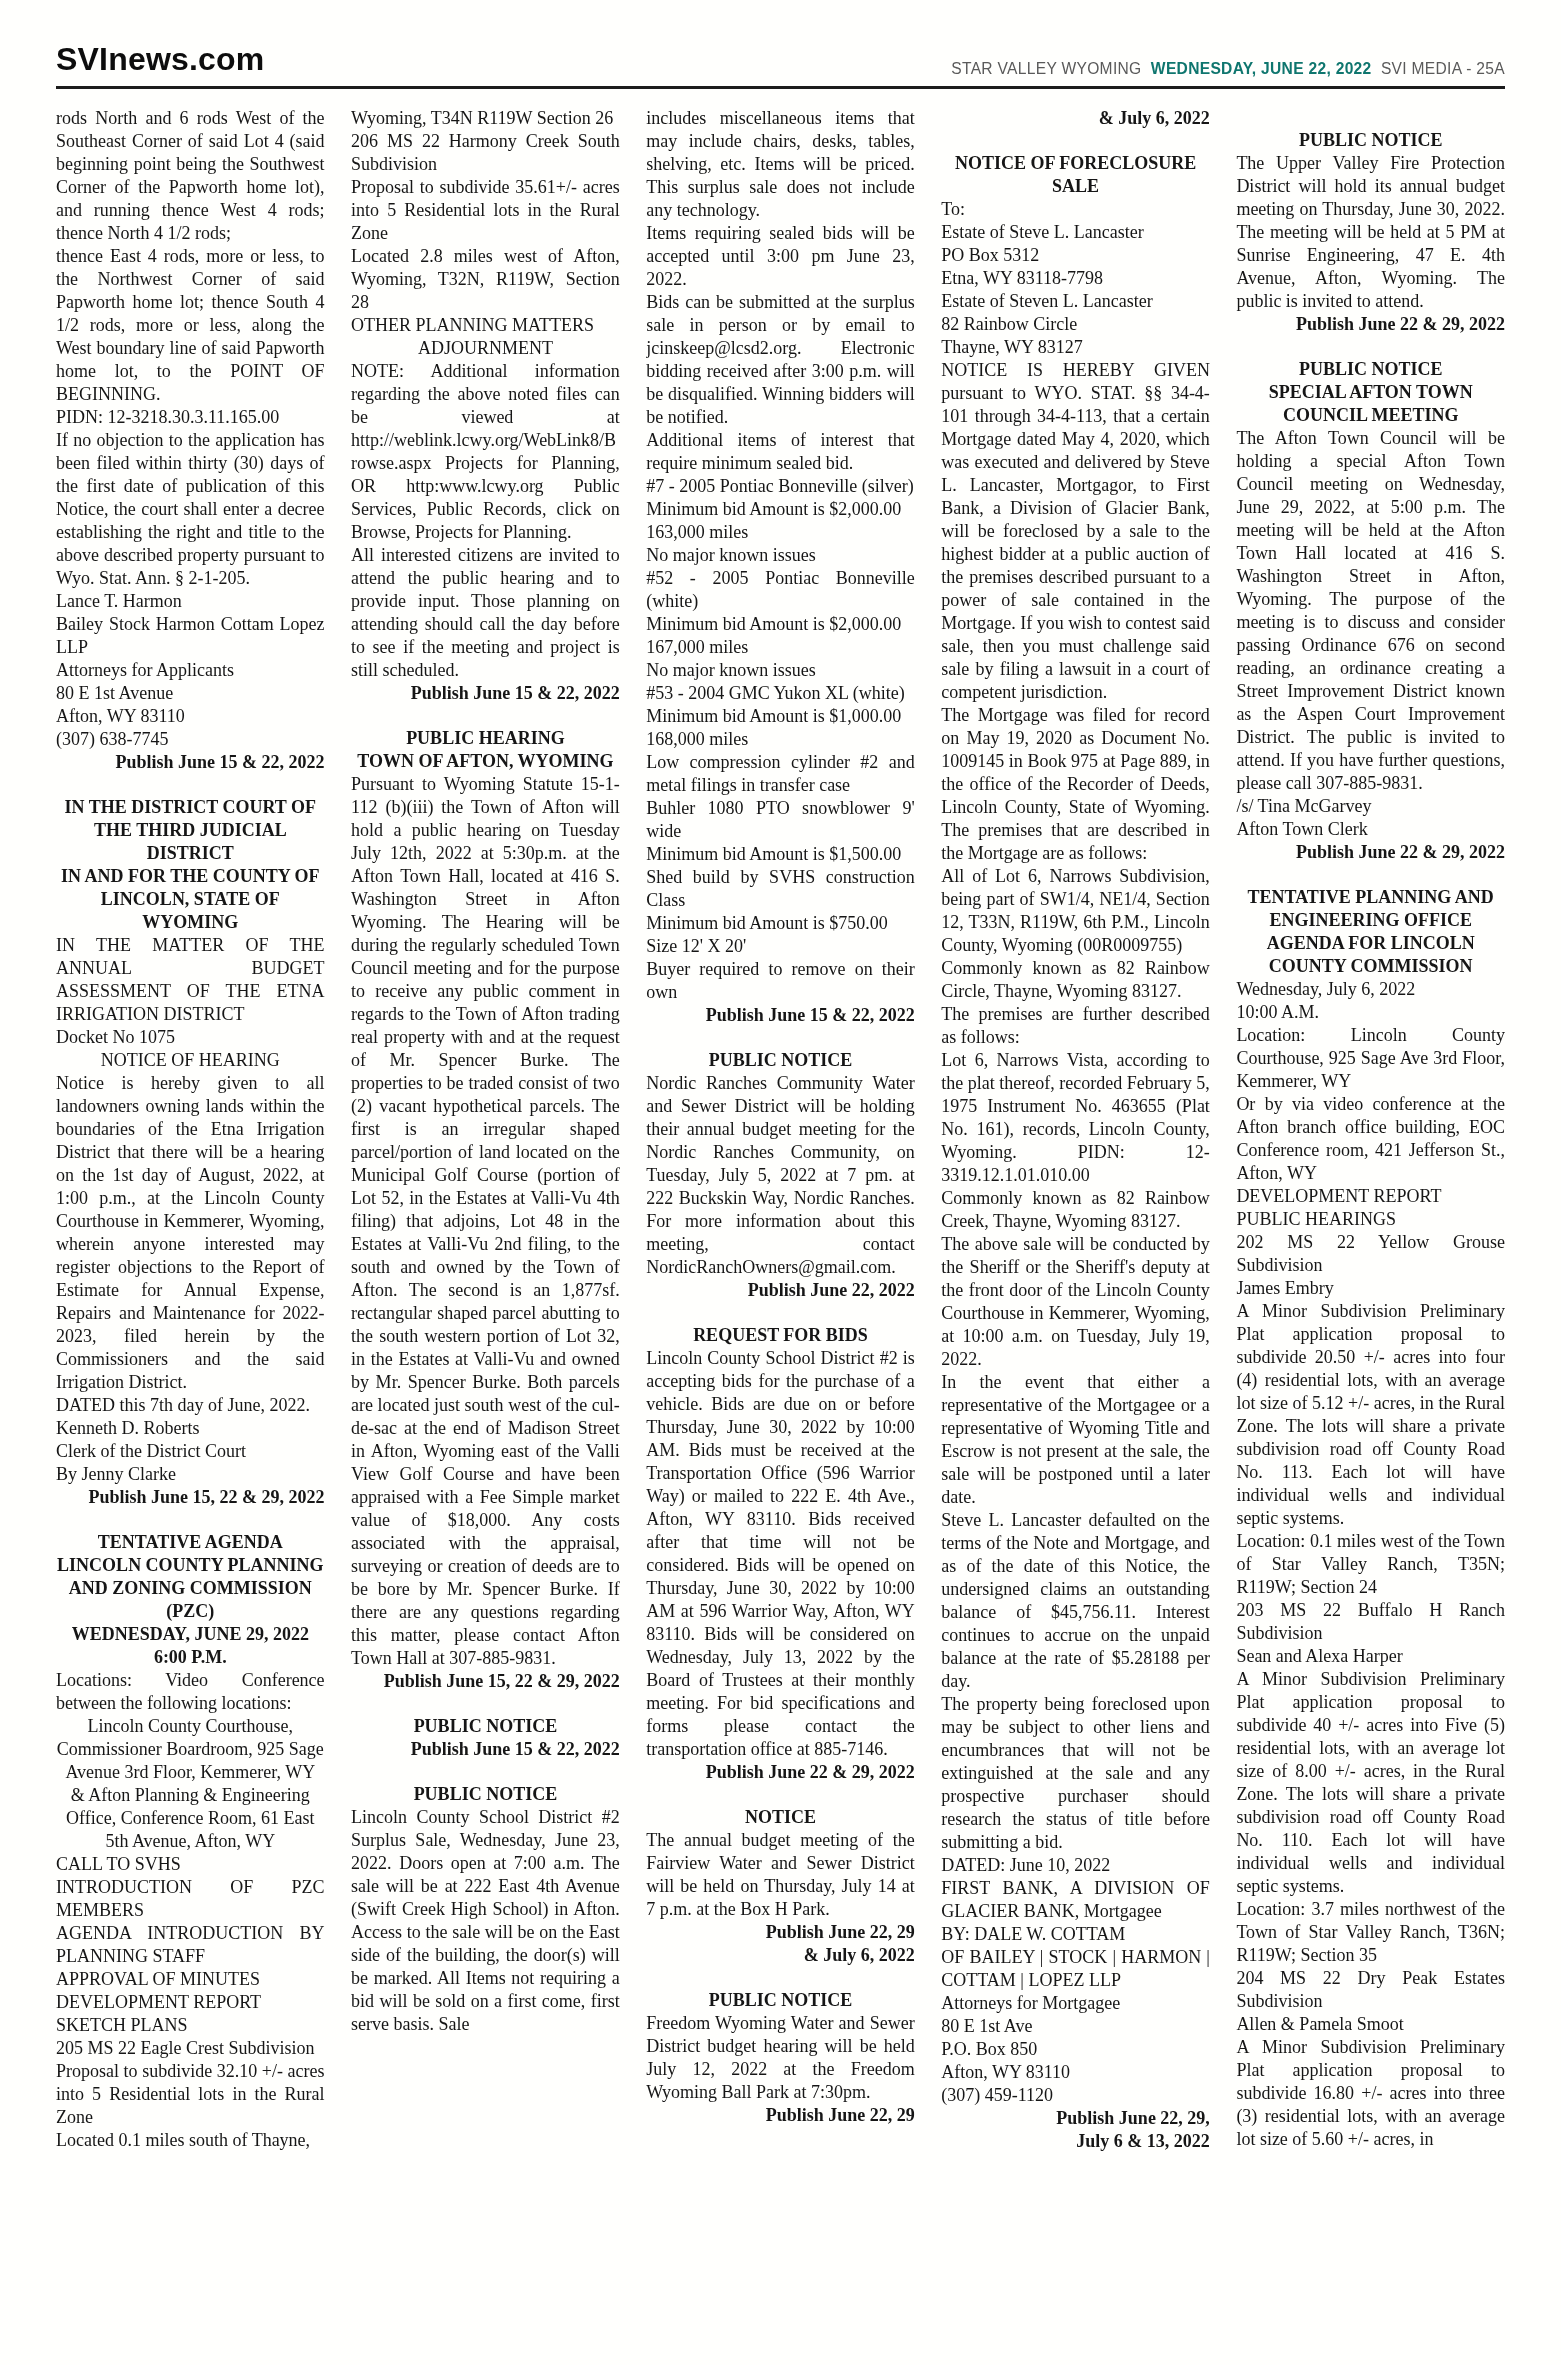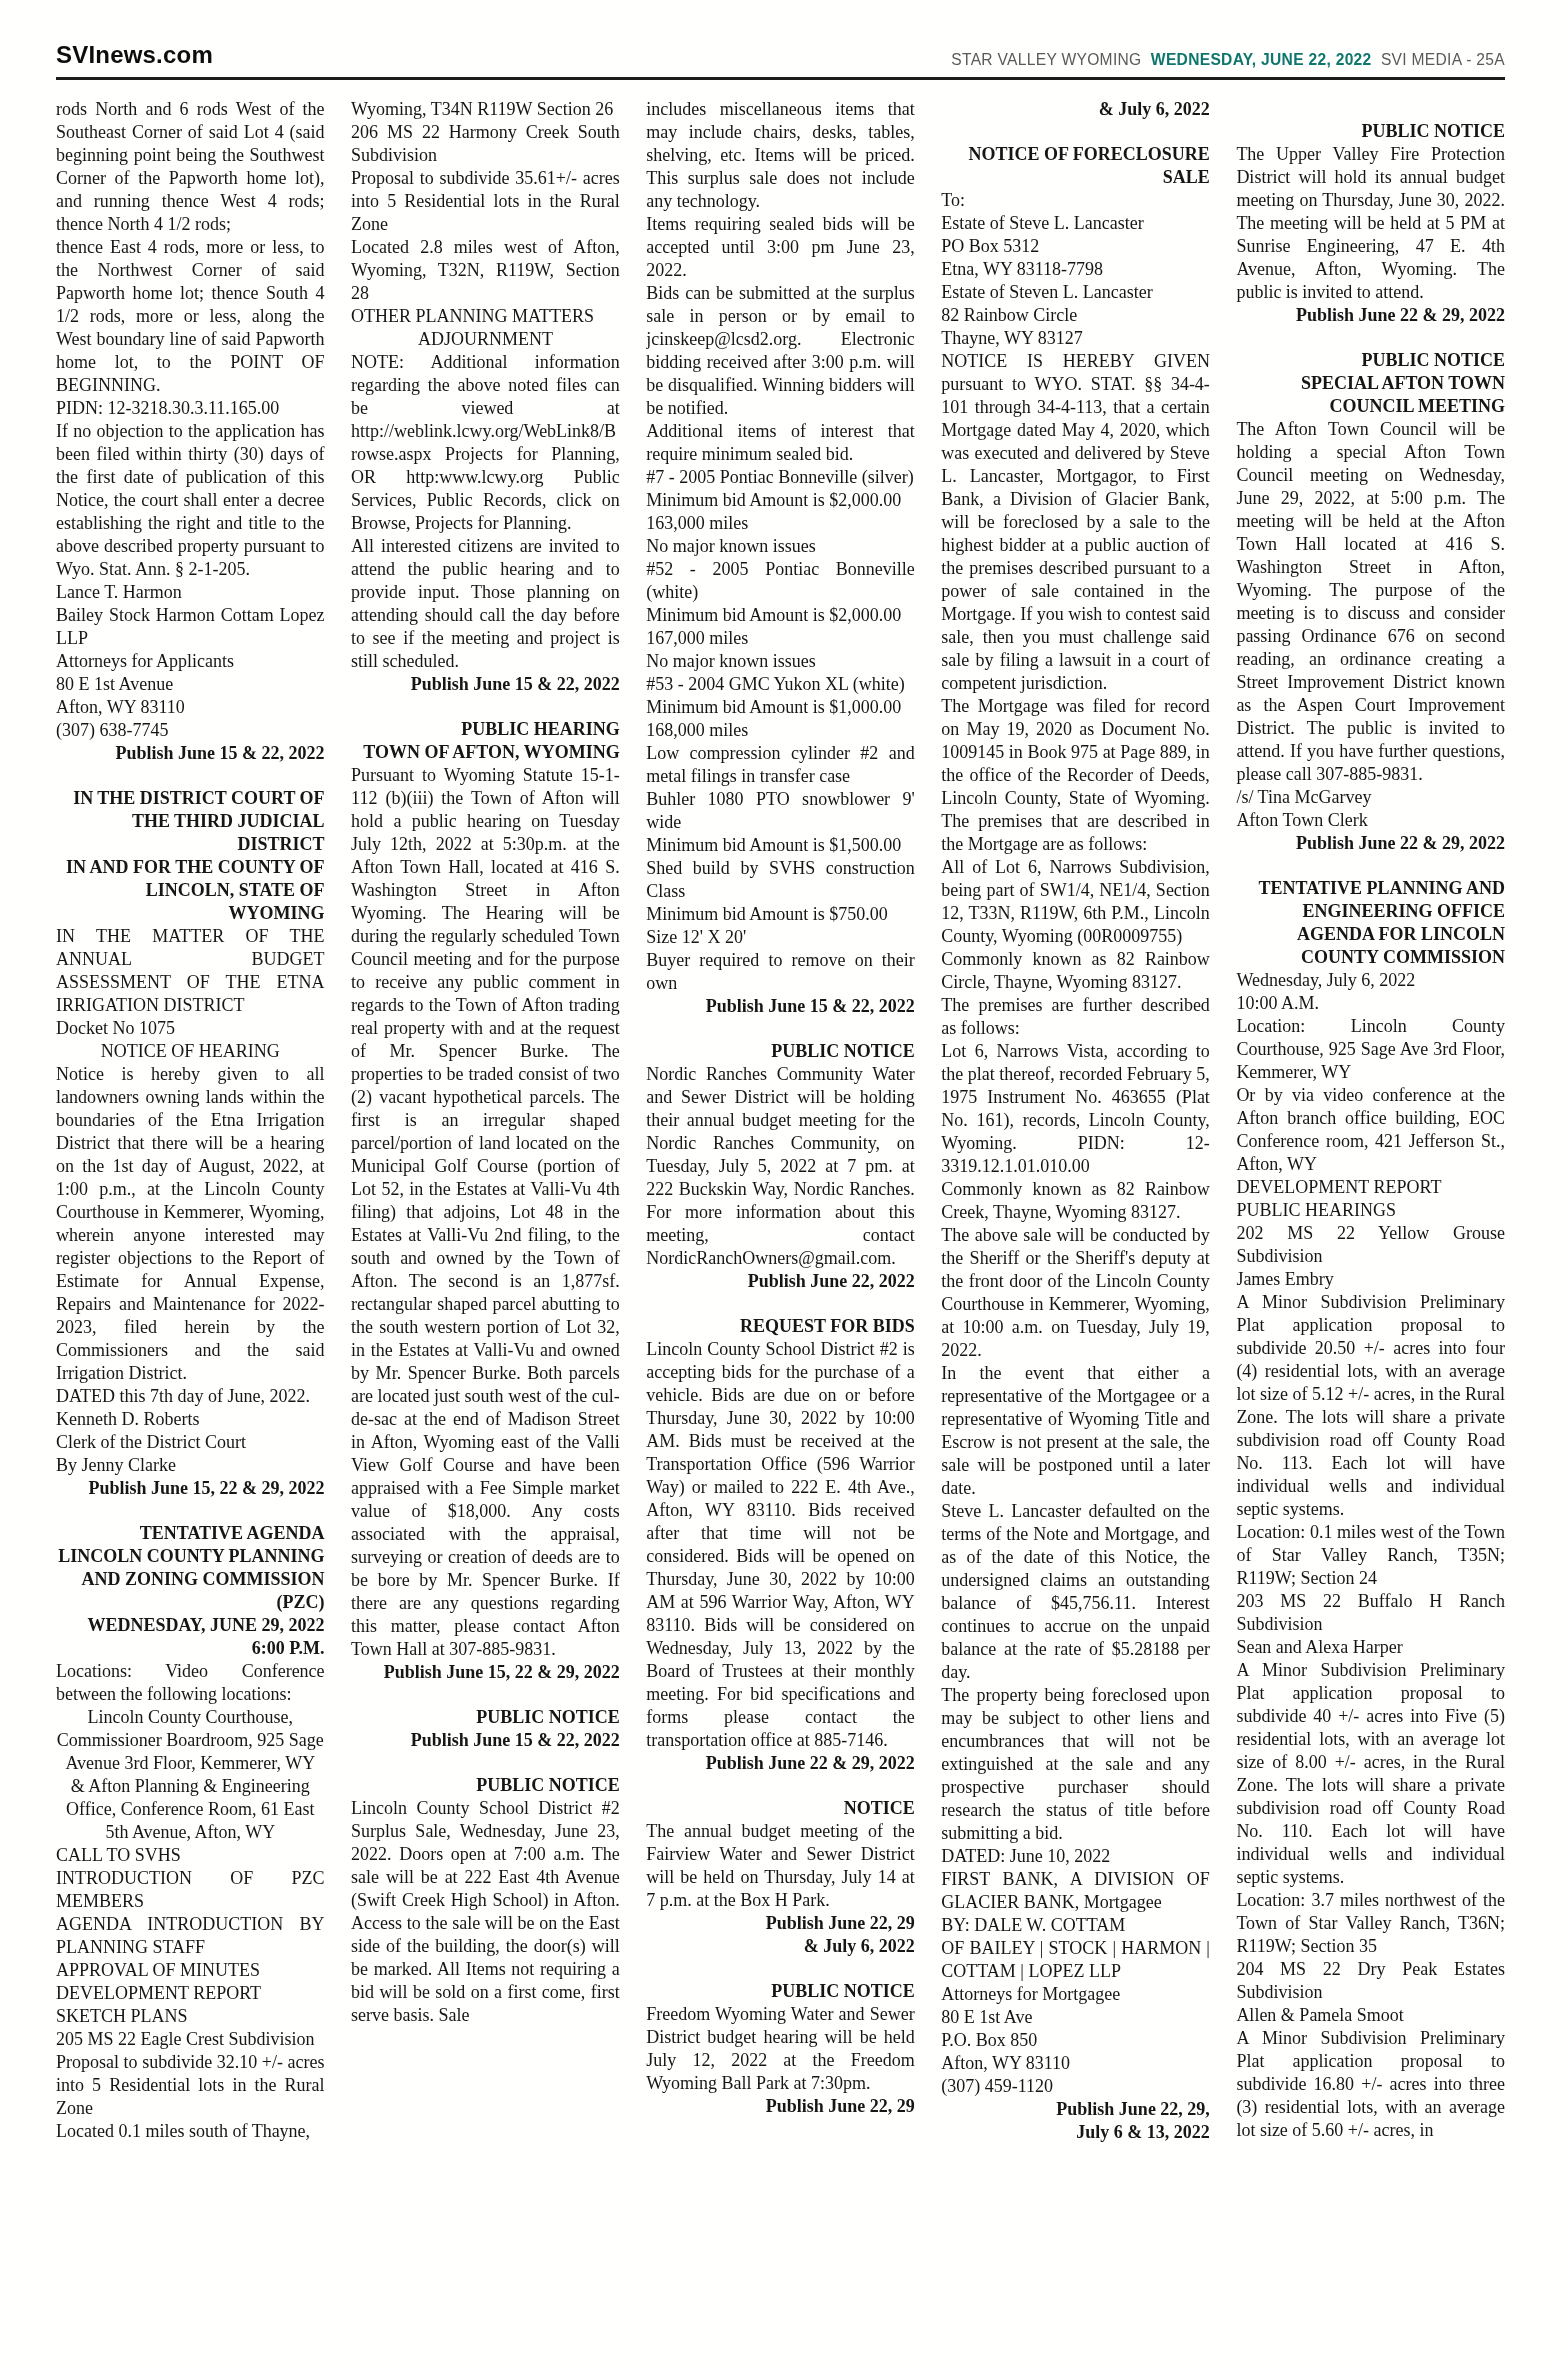--- a/index.html
+++ b/index.html
@@ -8,37 +8,37 @@
     width:1561px; height:2413px; background:#fffffd; color:#161616;
     font-family:"Liberation Serif", serif; overflow:hidden; position:relative;
     margin:0 auto;
   }
   .masthead {
     display:flex; justify-content:space-between; align-items:flex-end;
     padding:41px 56px 7.6px 56px;
   }
   .site {
     font-family:"Liberation Sans", sans-serif; font-weight:bold;
-    font-size:24px; letter-spacing:0.2px; color:#0d0d0d;
+    font-size:32px; letter-spacing:0.2px; color:#0d0d0d;
   }
   .issue {
     font-family:"Liberation Sans", sans-serif; font-size:15.6px;
     color:#5a5a5a; letter-spacing:0.3px; white-space:nowrap;
   }
   .issue .date { color:#0f766e; font-weight:bold; margin:0 4.7px; }
   .rule { height:3.3px; background:#1c1c1c; margin:0 56px; }
   .columns {
     display:flex; gap:26.5px; padding:18px 56px 0 56px; height:2290px;
     overflow:hidden;
   }
   .col { flex:1 1 0; min-width:0; overflow:hidden; }
   .col p { font-size:18px; line-height:23px; }
   .body { text-align:justify; word-break:break-word; }
   .center { text-align:center; }
-  .head { font-weight:bold; text-align:right; margin-top:22px; white-space:pre-line; }
+  .head { font-weight:bold; text-align:center; margin-top:22px; white-space:pre-line; }
   .head:first-child { margin-top:22px; }
   .pub { font-weight:bold; text-align:right; white-space:pre-line; }
 </style>
 </head>
 <body>
 
 <div class="page">
   <div class="masthead">
     <div class="site">SVInews.com</div>
     <div class="issue">

